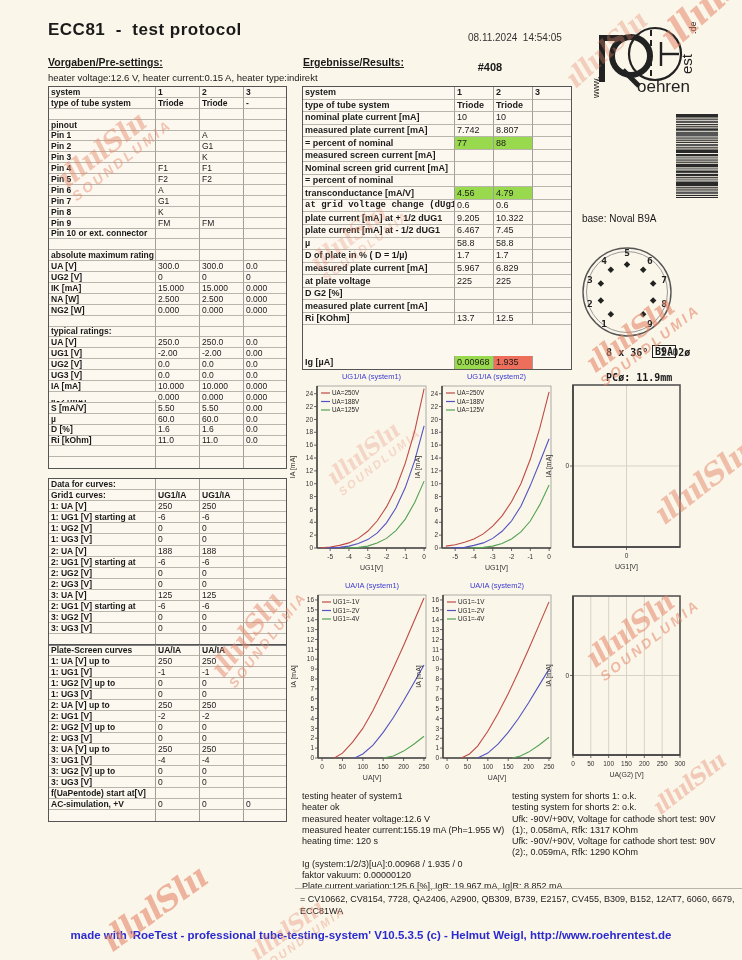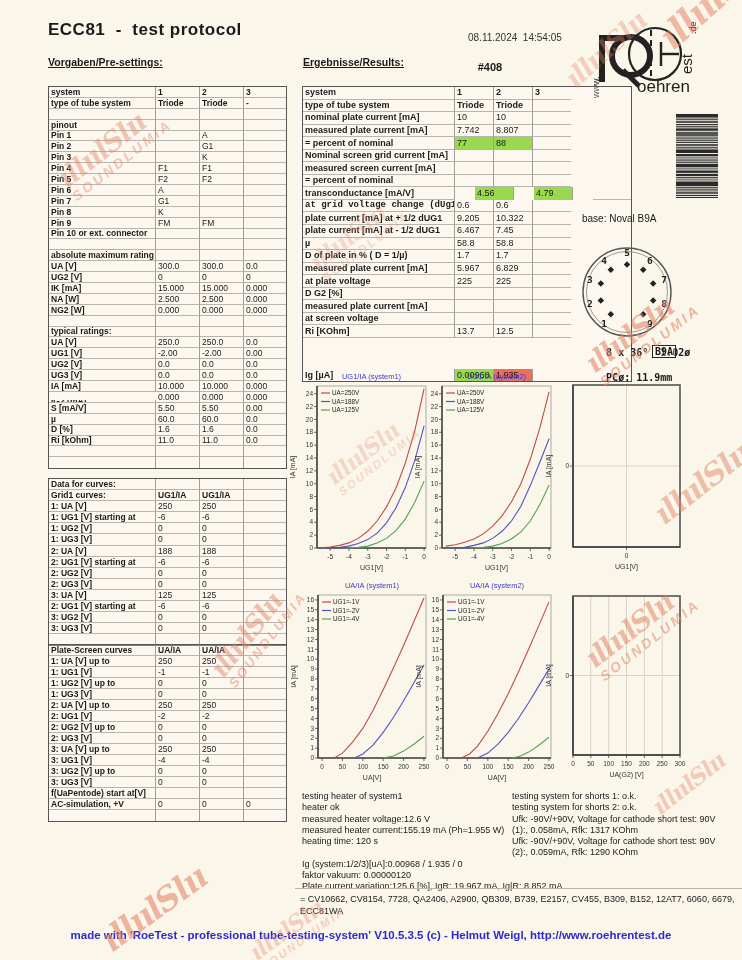--- a/index.html
+++ b/index.html
@@ -50,20 +50,21 @@
       <line x1="68" y1="26" x2="68" y2="50" stroke="#222" stroke-width="2.4"></line>
       <line x1="68" y1="38" x2="86" y2="38" stroke="#222" stroke-width="2.4"></line>
       <text x="44" y="76" font-size="17" fill="#222">oehren</text>
       <text x="99" y="58" font-size="15" fill="#222" transform="rotate(-90 99 58)">est</text>
       <text x="103" y="18" font-size="9" fill="#222" transform="rotate(-90 103 18)">.de</text>
       <text x="6" y="82" font-size="9" fill="#222" transform="rotate(-90 6 82)">www.</text>
     </svg>
   </div>
 
   <div class="abs sechead" style="left:48px;top:56px">Vorgaben/Pre-settings:</div>
+  <div class="abs heater">heater voltage:12.6 V, heater current:0.15 A, heater type:indirekt</div>
   <div class="abs sechead" style="left:303px;top:56px">Ergebnisse/Results:</div>
   <div class="abs serial">#408</div>
 
   <div id="t-main" class="tbl" style="left:48px;top:86px">
       <div class="trow" style="height: 10.9px;">
         <div class="tc lab" style="width: 107px;">system</div>
         <div class="tc bold" style="width: 44px;">1</div>
         <div class="tc bold" style="width: 44px;">2</div>
         <div class="tc bold" style="width: 42px;">3</div>
       </div>
@@ -487,38 +488,38 @@
         <div class="tc" style="width: 39px;">8.807</div>
         <div class="tc" style="width: 38px;"></div>
       </div>
       <div class="trow" style="height: 12.55px;">
         <div class="tc lab" style="width: 152px;">= percent of nominal</div>
         <div class="tc" style="width: 39px; background: rgb(153, 217, 78);">77</div>
         <div class="tc" style="width: 39px; background: rgb(153, 217, 78);">88</div>
         <div class="tc" style="width: 38px;"></div>
       </div>
       <div class="trow" style="height: 12.55px;">
+        <div class="tc lab" style="width: 152px;">measured screen current [mA]</div>
+        <div class="tc" style="width: 39px;"></div>
+        <div class="tc" style="width: 39px;"></div>
+        <div class="tc" style="width: 38px;"></div>
+      </div>
+      <div class="trow" style="height: 12.55px;">
         <div class="tc lab" style="width: 152px;">Nominal screen grid current [mA]</div>
         <div class="tc" style="width: 39px;"></div>
         <div class="tc" style="width: 39px;"></div>
         <div class="tc" style="width: 38px;"></div>
       </div>
       <div class="trow" style="height: 12.55px;">
-        <div class="tc lab" style="width: 152px;">measured screen current [mA]</div>
-        <div class="tc" style="width: 39px;"></div>
-        <div class="tc" style="width: 39px;"></div>
-        <div class="tc" style="width: 38px;"></div>
-      </div>
-      <div class="trow" style="height: 12.55px;">
         <div class="tc lab" style="width: 152px;">= percent of nominal</div>
         <div class="tc" style="width: 39px;"></div>
         <div class="tc" style="width: 39px;"></div>
         <div class="tc" style="width: 38px;"></div>
       </div>
-      <div class="trow" style="height: 12.55px; gap: 20px;">
+      <div class="trow" style="height: 12.55px;">
         <div class="tc lab" style="width: 152px;">transconductance [mA/V]</div>
         <div class="tc" style="width: 39px; background: rgb(153, 217, 78);">4.56</div>
         <div class="tc" style="width: 39px; background: rgb(153, 217, 78);">4.79</div>
         <div class="tc" style="width: 38px;"></div>
       </div>
       <div class="trow" style="height: 12.55px;">
         <div class="tc lab" style="width: 152px; font-family: Liberation Mono, monospace;">at grid voltage change (dUg1) [V]</div>
         <div class="tc" style="width: 39px;">0.6</div>
         <div class="tc" style="width: 39px;">0.6</div>
         <div class="tc" style="width: 38px;"></div>
@@ -560,26 +561,20 @@
         <div class="tc" style="width: 38px;"></div>
       </div>
       <div class="trow" style="height: 12.55px;">
         <div class="tc lab" style="width: 152px; text-align: right;">D G2 [%]</div>
         <div class="tc" style="width: 39px;"></div>
         <div class="tc" style="width: 39px;"></div>
         <div class="tc" style="width: 38px;"></div>
       </div>
       <div class="trow" style="height: 12.55px;">
         <div class="tc lab" style="width: 152px;">measured plate current [mA]</div>
-        <div class="tc" style="width: 39px;"></div>
-        <div class="tc" style="width: 39px;"></div>
-        <div class="tc" style="width: 38px;"></div>
-      </div>
-      <div class="trow" style="height: 12.55px;">
-        <div class="tc lab" style="width: 152px;">at screen voltage</div>
         <div class="tc" style="width: 39px;"></div>
         <div class="tc" style="width: 39px;"></div>
         <div class="tc" style="width: 38px;"></div>
       </div>
       <div class="trow" style="height: 12.55px;">
         <div class="tc lab" style="width: 152px;">Ri [KOhm]</div>
         <div class="tc" style="width: 39px;">13.7</div>
         <div class="tc" style="width: 39px;">12.5</div>
         <div class="tc" style="width: 38px;"></div>
       </div>

